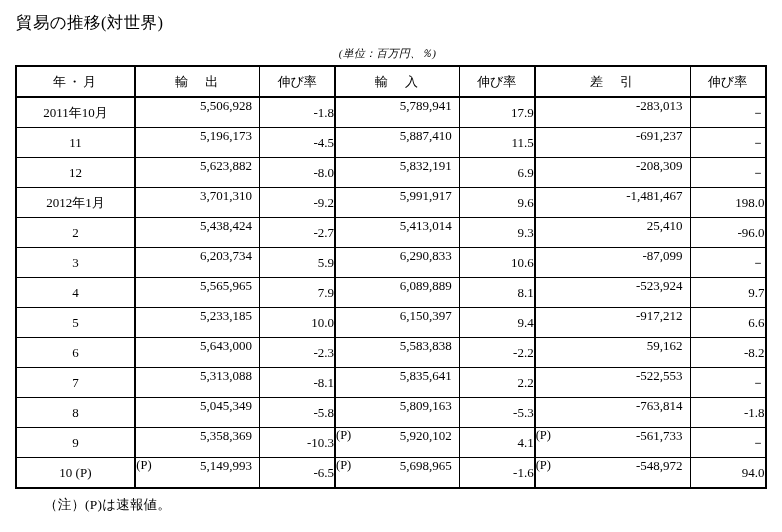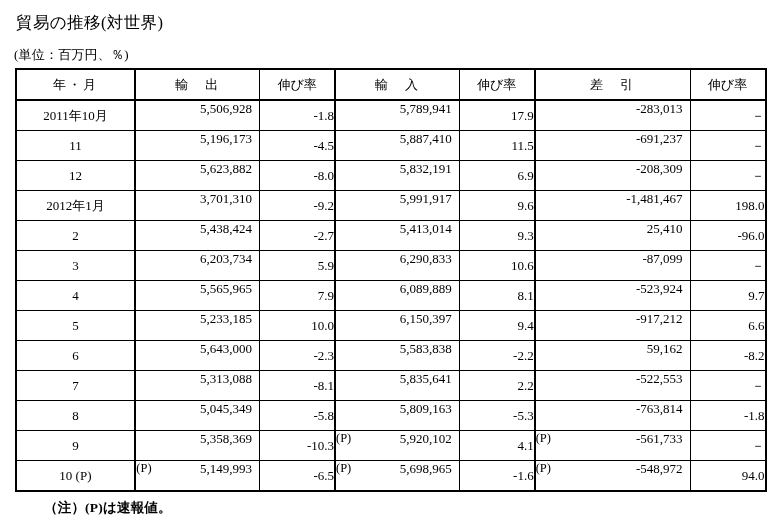--- a/index.html
+++ b/index.html
@@ -22,24 +22,25 @@
     box-sizing: border-box;
     padding: 10px 14px 0 14px;
   }
   .title {
     font-size: 16.5px;
     font-family: "Liberation Serif", serif;
     letter-spacing: 0.4px;
     margin: 2px 0 0 2px;
   }
   .unit-line {
-    text-align: left;
-    font-size: 13px;
+    text-align: center;
+    font-size: 11px;
     margin: 12px 6px 4px 0;
     letter-spacing: 0.2px;
+    font-style: italic;
   }
   table.trade {
     border-collapse: collapse;
     width: 752px;
     margin: 0 auto;
     table-layout: fixed;
     font-size: 13px;
   }
   table.trade th,
   table.trade td {
@@ -98,21 +99,20 @@
     visibility: hidden;
   }
   .numval {
     flex: 1 1 auto;
     text-align: right;
   }
   .note {
     font-size: 13.5px;
     margin: 7px 0 0 30px;
     letter-spacing: 0.2px;
-    font-weight: bold;
   }
 </style>
 </head>
 <body>
 
 <div class="page">
 
   <div class="title">貿易の推移(対世界)</div>
 
   <div class="unit-line">(単位：百万円、％)</div>

